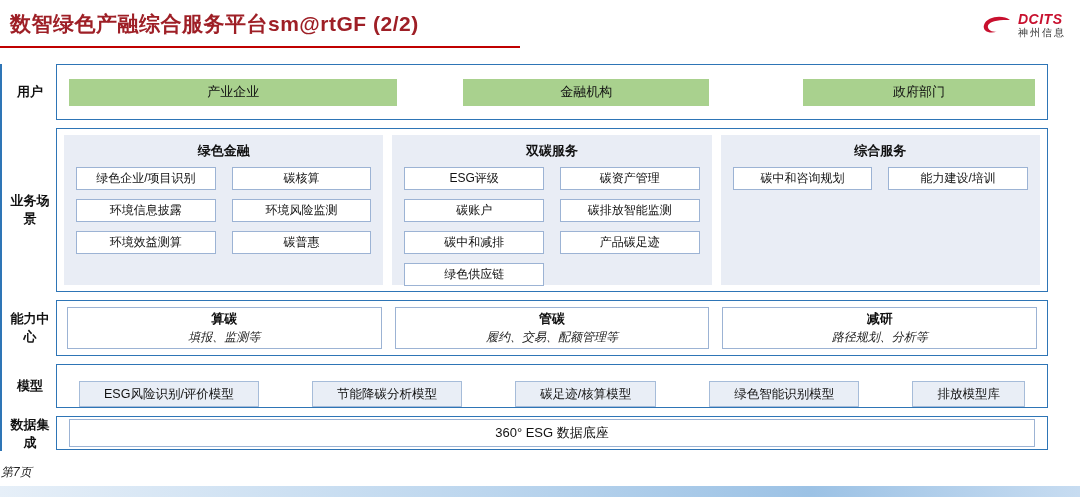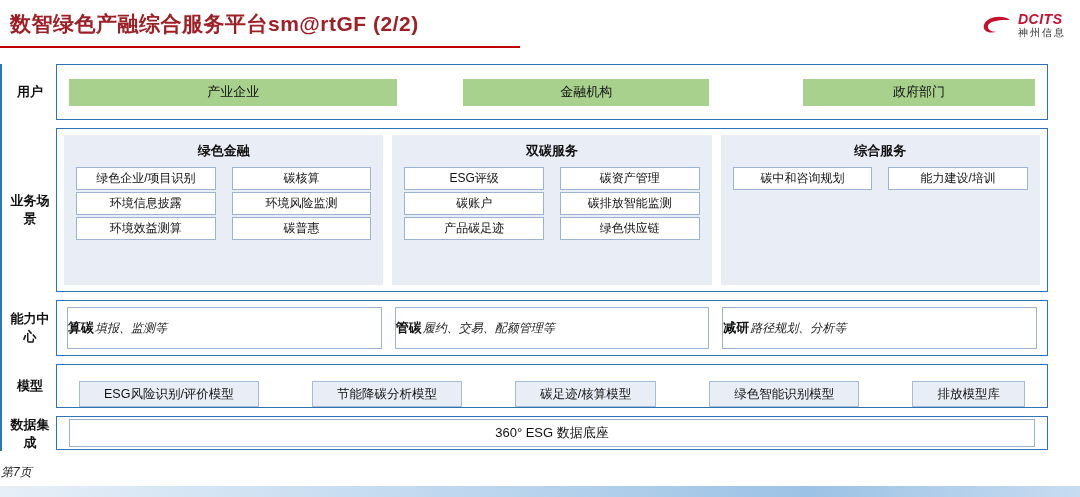--- a/index.html
+++ b/index.html
@@ -22,26 +22,26 @@
 
   
   .users-box { height:56px; display:flex; align-items:center; justify-content:space-between; padding:0 12px; }
   .green-box { background:#A9D18E; height:27px; display:flex; align-items:center; justify-content:center; font-size:13px; color:#111; }
   .green-1 { width:34%; } .green-2 { width:25.5%; } .green-3 { width:24%;margin-left:28px; }
 
   
   .scen-box { height:164px; display:flex; gap:9px; padding:6px 7px; }
   .panel { flex:1; background:#E9EDF5; display:flex; flex-direction:column; padding:3px 12px 8px; }
   .panel-title { text-align:center; font-weight:bold; font-size:13px; color:#111; padding:4px 0 7px; }
-  .panel-grid { display:grid; grid-template-columns:1fr 1fr; gap:2px 16px; align-content:start; }
+  .panel-grid { display:grid; grid-template-columns:1fr 1fr; gap:9px 16px; align-content:start; }
   .item { background:#fff; border:1px solid #9CB3D4; height:23px; display:flex; align-items:center; justify-content:center; font-size:12px; color:#111; white-space:nowrap; }
 
   
   .cap-box { height:56px; display:flex; gap:13px; padding:6px 10px; }
-  .cap-cell { flex:1; background:#fff; border:1px solid #9CB3D4; display:flex; flex-direction:row; align-items:center; gap:1px; }
+  .cap-cell { flex:1; background:#fff; border:1px solid #9CB3D4; display:flex; flex-direction:column; align-items:center; justify-content:center; gap:1px; }
   .cap-title { font-weight:bold; font-size:13px; color:#111; }
   .cap-desc { font-style:italic; font-size:12px; color:#222; }
 
   
   .models-box { height:44px; display:flex; align-items:flex-end; justify-content:space-between; padding:0 22px; }
   .model-cell { background:#E9EEF6; border:1px solid #A6BCD9; height:26px; display:flex; align-items:center; justify-content:center; padding:0 24px; font-size:12.5px; color:#111; white-space:nowrap; }
 
   
   .data-box { height:34px; display:flex; align-items:center; padding:0 12px; }
   .data-cell { flex:1; background:#fff; border:1px solid #9CB3D4; height:28px; display:flex; align-items:center; justify-content:center; font-size:13px; color:#111; }
@@ -95,20 +95,21 @@
           </div>
         </div>
 
         <div class="panel">
           <div class="panel-title">双碳服务</div>
           <div class="panel-grid">
             <div class="item">ESG评级</div>
             <div class="item">碳资产管理</div>
             <div class="item">碳账户</div>
             <div class="item">碳排放智能监测</div>
+            <div class="item">碳中和减排</div>
             <div class="item">产品碳足迹</div>
             <div class="item">绿色供应链</div>
           </div>
         </div>
 
         <div class="panel">
           <div class="panel-title">综合服务</div>
           <div class="panel-grid">
             <div class="item">碳中和咨询规划</div>
             <div class="item">能力建设/培训</div>

